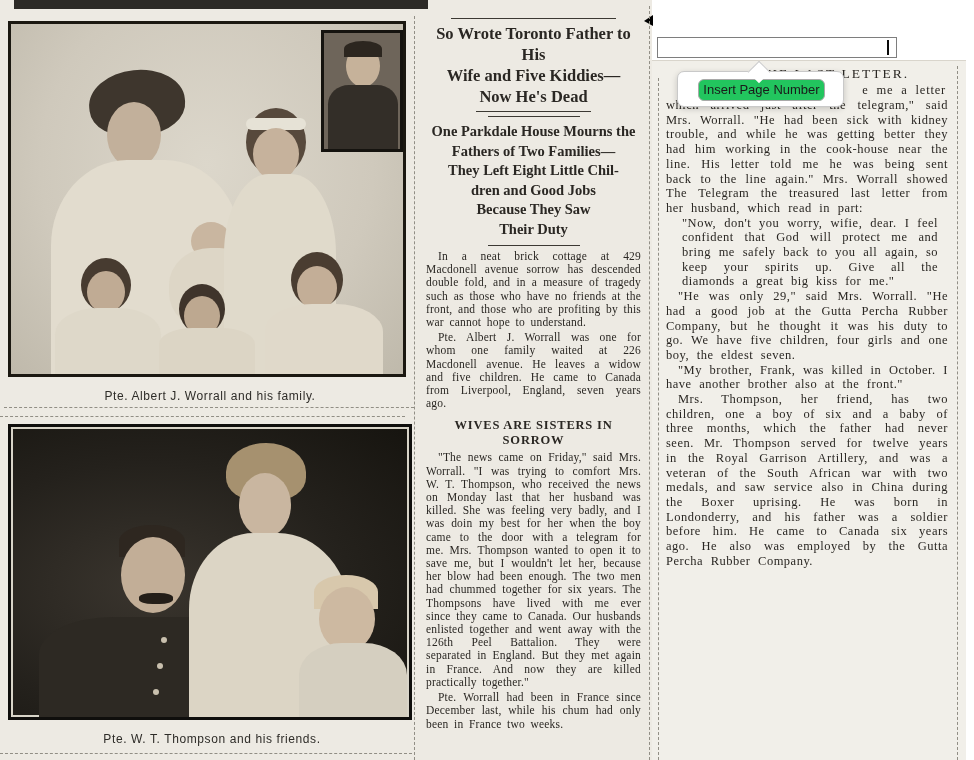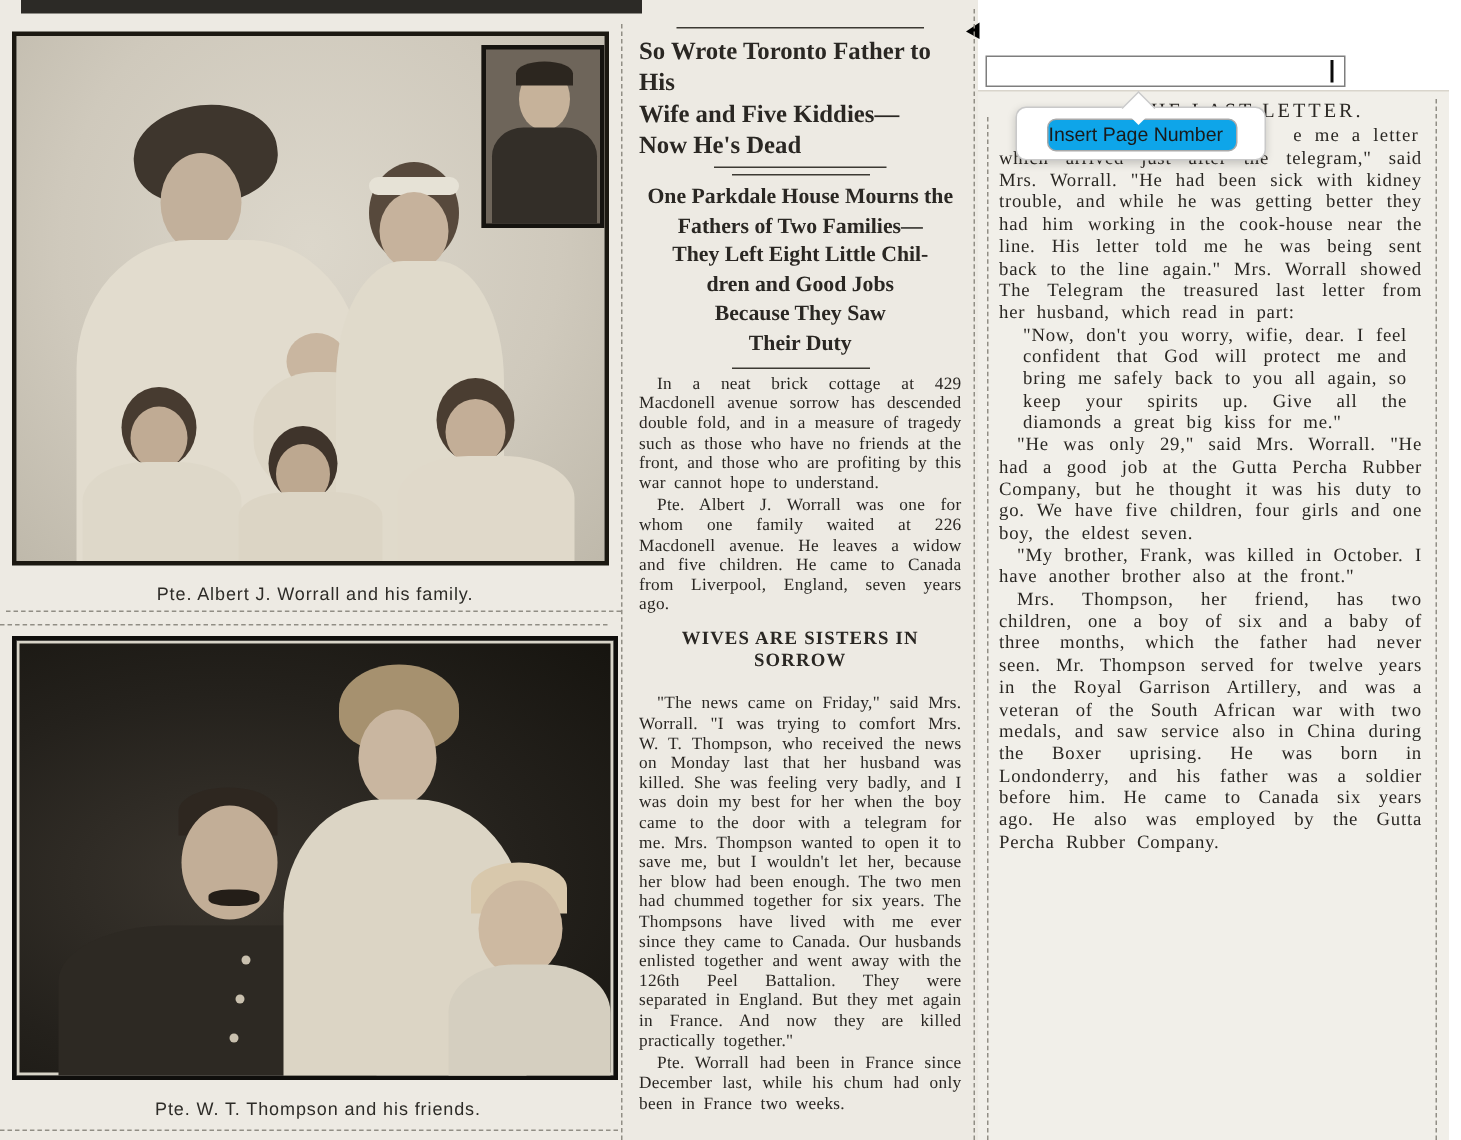--- a/index.html
+++ b/index.html
@@ -34,52 +34,52 @@
   
   .caption { position:absolute; text-align:center; font-family:"Liberation Sans",sans-serif;
              font-weight:normal; font-size:12px; letter-spacing:.6px; color:#2e2c28; }
   .cap1 { left:0; top:389px; width:420px; }
   .cap2 { left:0; top:732px; width:424px; }
 
   
   .mid-col { position:absolute; left:419px; top:14px; width:229px; padding:0 7px; }
   .rule { border-top:1px solid #3c3933; margin:4px auto; }
   .rule.w160 { width:165px; } .rule.w110 { width:115px; } .rule.w90 { width:92px; }
-  .headline { font-weight:bold; font-size:16.5px; line-height:21px; 
+  .headline { font-weight:bold; font-size:16.5px; line-height:21px; text-align:center;
               white-space:pre-line; margin:3px 0 4px; }
   .subhead { font-weight:bold; font-size:15.5px; text-align:center; letter-spacing:.4px; margin:6px 0 5px; }
   .deck { font-weight:bold; font-size:14.5px; line-height:19.5px; text-align:center;
           white-space:pre-line; margin:5px 0 6px; }
   .mid-body p { font-size:11.5px; line-height:13.2px; text-align:justify; letter-spacing:.2px;
                 word-spacing:2.5px; text-indent:12px; margin-top:2px; }
-  .crosshead { font-weight:bold; font-size:12.5px; text-align:center; letter-spacing:.8px; margin:8px 0 15px; }
+  .crosshead { font-weight:bold; font-size:12.5px; text-align:center; letter-spacing:.8px; margin:8px 0 3px; }
 
   
   .right-col { position:absolute; left:658px; top:66px; width:300px; padding:0 10px 0 8px; }
   .right-head { font-size:13.5px; letter-spacing:2px; text-align:center; padding-left:52px; margin-bottom:1px; }
   .frag-line { font-size:12.5px; letter-spacing:.8px; word-spacing:4px; text-align:right; padding-right:2px; }
   .right-col p { font-size:12.5px; line-height:14.7px; text-align:justify; letter-spacing:.5px;
                  word-spacing:4px; margin:0; }
   .right-col p.ind { text-indent:12px; }
   .right-col p.quote { margin:0 10px 0 16px; }
 
   
   .pn-input { position:absolute; left:657px; top:37px; width:240px; height:21px;
               background:#fff; border:1px solid #7e7e7e; z-index:20;
               font-family:"Liberation Sans",sans-serif; font-size:13px; padding:0 4px; }
   .caret { position:absolute; left:887px; top:40px; width:2px; height:15px; background:#0a0a0a; z-index:21; }
   .tooltip { position:absolute; left:677px; top:71px; width:167px; height:36px; background:#fff;
              border:1px solid #c9c9c9; border-radius:7px; box-shadow:0 2px 6px rgba(0,0,0,.18); z-index:22; }
   .tooltip-tail { position:absolute; left:751px; top:64px; width:16px; height:16px; background:#fff;
                   border-left:1px solid #c9c9c9; border-top:1px solid #c9c9c9;
                   transform:rotate(45deg); z-index:23; }
-  .tooltip-btn { position:absolute; left:20px; top:7px; width:127px; height:22px; background:#0ea5e9;
+  .tooltip-btn { position:absolute; left:20px; top:7px; width:127px; height:22px; background:#22c55e;
                  border:1px solid #a9a9a9; border-radius:6px; z-index:24;
                  font-family:"Liberation Sans",sans-serif; font-size:13px; color:#1a1a1a;
-                 line-height:20px; cursor:pointer; }
+                 text-align:center; line-height:20px; cursor:pointer; }
 </style>
 </head>
 <body>
 
 <div id="screen">
 
   <div class="paper-a grain"></div>
 
   <div class="paper-b grain"></div>
 

